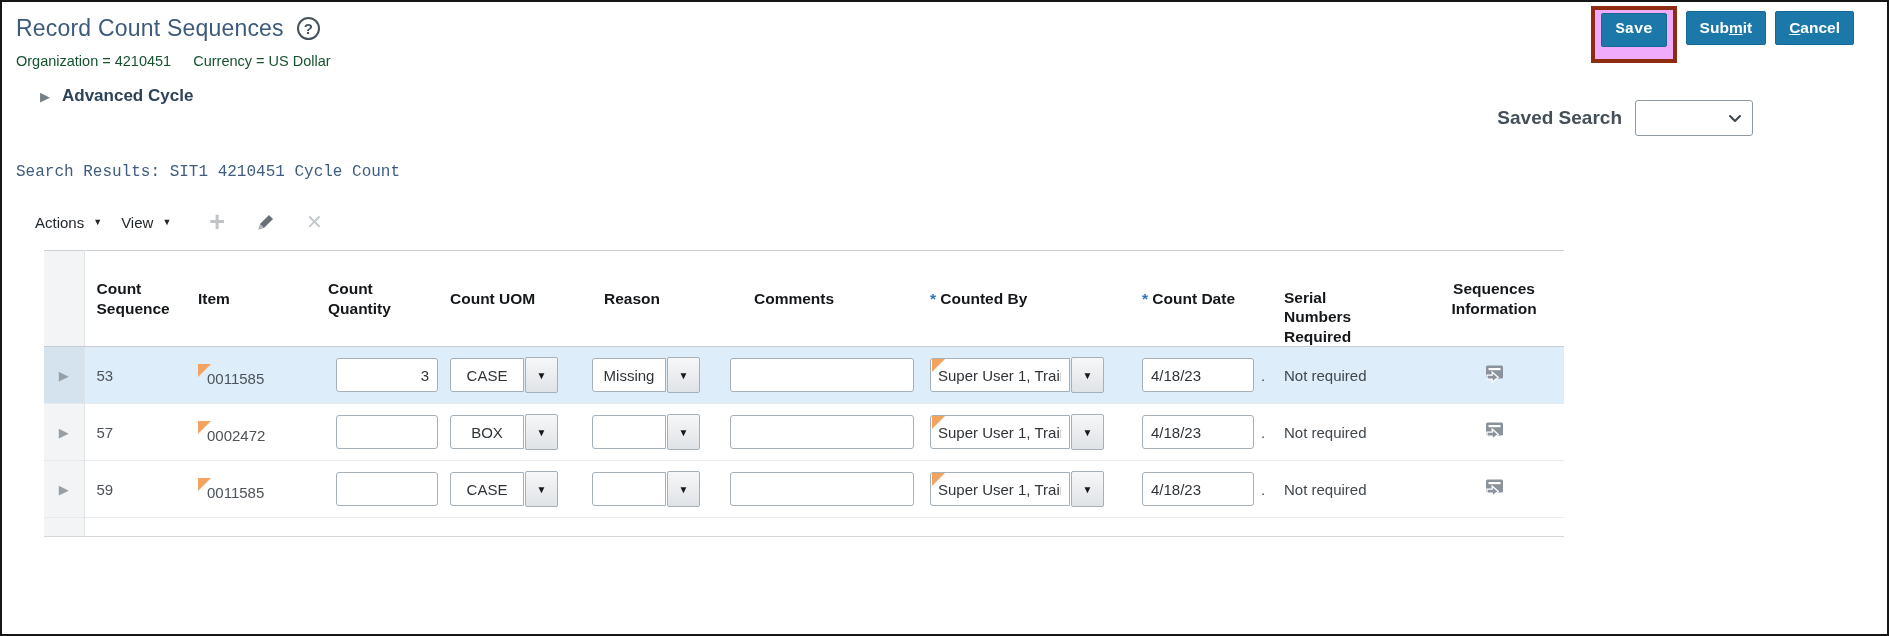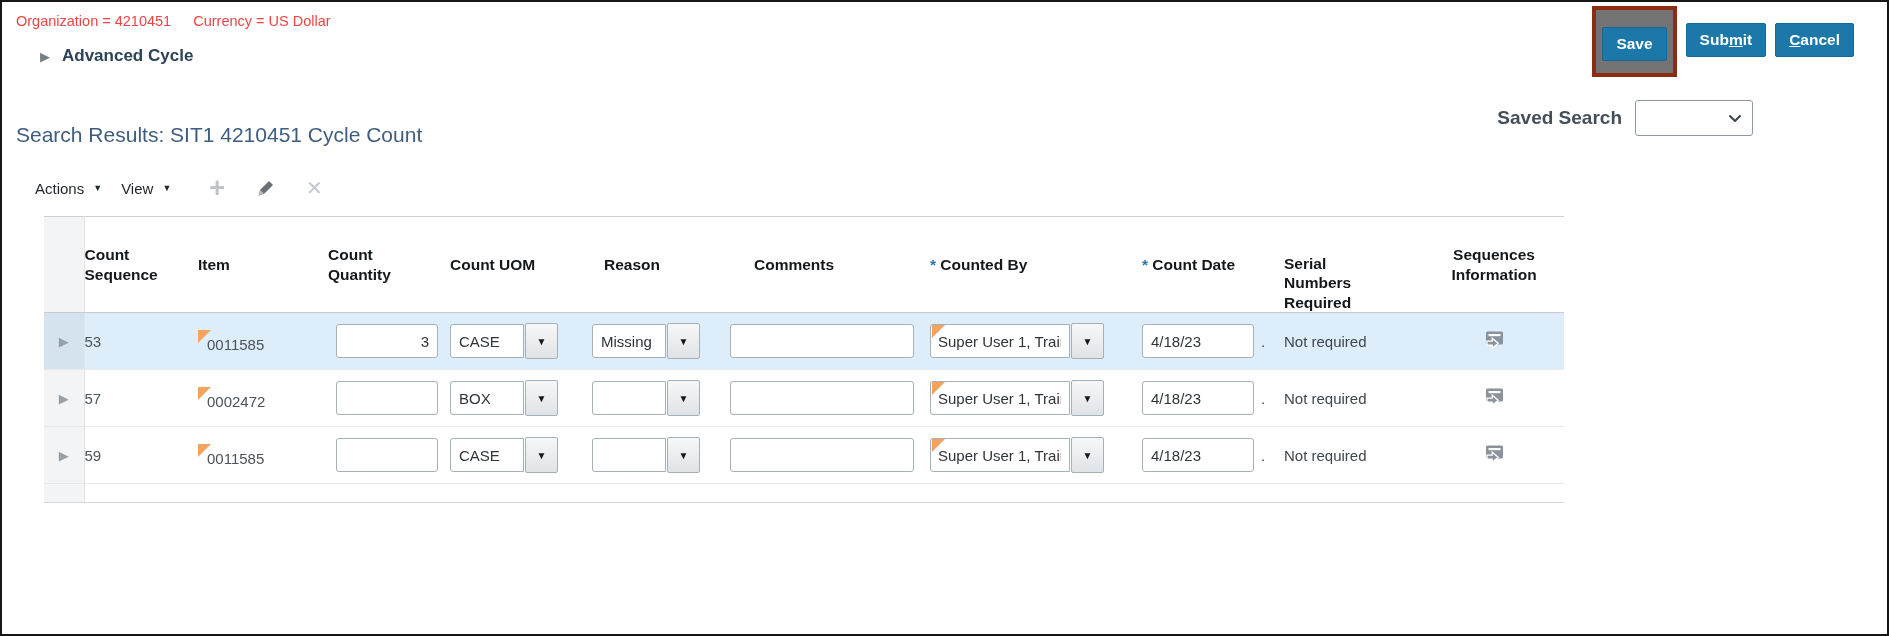--- a/index.html
+++ b/index.html
@@ -19,40 +19,40 @@
   }
 
   
   .top-buttons { position: absolute; top: 4px; right: 33px; display: flex; align-items: flex-start; gap: 9px; }
   .btn {
     background: #1b78a8; border: 1px solid #16689a; color: #fff;
     font-weight: bold; font-size: 15.5px; padding: 7px 13px 8px;
     border-radius: 2px; cursor: pointer; font-family: inherit; line-height: 1.1;
   }
   .btn .ak { text-decoration: underline; }
-  .annotation-box { border: 4px solid #8e2c11; padding: 17px 6px 12px 6px; background: #737373; }
-  .top-buttons .btn.sibling { margin-top: 17px; }
-
-  
-  .context-line { margin: 11px 0 0 14px; font-size: 14.5px; color: #ef4444; display: flex; gap: 22px; }
+  .annotation-box { border: 4px solid #8e2c11; padding: 3px 6px 12px 6px; background: #f0abfc; font-family: Liberation Mono, monospace; }
+  .top-buttons .btn.sibling { margin-top: 5px; }
+
+  
+  .context-line { margin: 11px 0 0 14px; font-size: 14.5px; color: #14532d; display: flex; gap: 22px; }
 
   
   .adv-row { margin: 17px 0 0 38px; display: flex; align-items: center; gap: 12px; cursor: pointer; width: max-content; }
   .adv-caret { color: #768089; font-size: 13px; }
   .adv-label { font-size: 17px; font-weight: bold; color: #2c4257; }
   .saved-search { position: absolute; top: 98px; right: 134px; display: flex; align-items: center; gap: 13px; }
   .saved-label { font-size: 19px; font-weight: bold; color: #454f59; }
   .saved-select {
     width: 118px; height: 36px; border: 1px solid #8f99a1; border-radius: 3px;
     background: #fff; display: flex; align-items: center; justify-content: flex-end;
     padding-right: 10px; cursor: pointer;
   }
 
   
-  .results-heading { margin: 57px 0 0 14px; font-size: 21px; color: #3e5d80; }
+  .results-heading { margin: 57px 0 0 14px; font-size: 16px; color: #3e5d80; font-family: Liberation Mono, monospace; }
 
   
   .toolbar { margin: 29px 0 0 33px; display: flex; align-items: center; }
   .menu { display: flex; align-items: center; gap: 9px; cursor: pointer; }
   .menu + .menu { margin-left: 19px; justify-content: flex-end; }
   .menu-label { font-size: 15px; color: #23282d; }
   .menu-caret { font-size: 9px; color: #23282d; }
   .tool-icons { display: flex; align-items: center; gap: 29px; margin-left: 38px; }
   .icon-add { font-size: 27px; font-weight: bold; color: #bfc4c8; line-height: 20px; cursor: pointer; }
   .icon-del { font-size: 20px; font-weight: bold; color: #c3c8cc; cursor: pointer; }
@@ -67,21 +67,21 @@
     border-bottom: 1px solid #c6ccd1; line-height: 1.25;
   }
   .results tbody tr.data-row { height: 57px; }
   .results tbody tr.data-row + tr.data-row td { border-top: 1px solid #e7e9eb; }
   .expander-col { background: #f2f4f5; border-right: 1px solid #e1e4e7; }
   tr.selected { background: #ddedfa; }
   tr.selected .expander-col { background: #d5e3ee; }
   .expander-col { text-align: center; }
   .expand-arrow { color: #98a0a7; font-size: 13px; cursor: pointer; }
 
-  .th-seq, .td-seq { }
+  .th-seq, .td-seq { padding-left: 12px; }
   .th-item, .td-item { padding-left: 10px; }
   .th-qty { text-align: center; padding-right: 12px; }
   .td-qty { padding: 0 10px 0 8px; }
   .th-uom, .td-uom, .td-reason { padding-left: 2px; }
   .th-reason { padding-left: 14px; }
   .th-comments { padding-left: 26px; }
   .td-comments { padding-left: 2px; }
   .th-counted, .td-counted { padding-left: 2px; }
   .th-date, .td-date { padding-left: 4px; }
   .th-serial span { display: inline-block; width: 92px; margin-top: 37px; }
@@ -97,21 +97,21 @@
     height: 34px; border: 1px solid #a6b0b8; border-radius: 3px; background: #fff;
     font-family: inherit; font-size: 15px; color: #2f3438; padding: 0 8px;
   }
   .qty-input { width: 100%; text-align: right; }
   .comments-input { width: 184px; }
   .date-input { width: 112px; }
   .date-suffix { font-size: 15px; color: #3f464c; margin-left: 7px; }
 
   .combo { position: relative; display: inline-flex; align-items: center; }
   .combo-field { border-radius: 3px 0 0 3px; }
-  .combo-field.w-uom { width: 74px; }
+  .combo-field.w-uom { width: 74px; text-align: center; }
   .combo-field.w-counted { width: 140px; padding-left: 7px; }
   .combo-btn {
     width: 33px; height: 36px; margin-left: 1px; cursor: pointer;
     border: 1px solid #a6b0b8; border-radius: 2px;
     background: linear-gradient(#f6f7f8, #e0e3e6);
     display: inline-flex; align-items: center; justify-content: center;
     font-size: 10px; color: #15181b;
   }
   .mod-flag {
     width: 0; height: 0; border-top: 13px solid #f3a360; border-right: 13px solid transparent;
@@ -121,20 +121,24 @@
   .combo-flag { position: absolute; left: 2px; top: 2px; pointer-events: none; }
 
   .results tbody tr.spacer-row { height: 19px; }
   .results tbody tr.spacer-row td { border-top: 1px solid #e7e9eb; border-bottom: 1px solid #d4d7da; }
 </style>
 </head>
 <body>
 
 <div class="screen">
 
+  <div class="title-row">
+    <span class="page-title">Record Count Sequences</span>
+    <span class="help-icon">?</span>
+  </div>
 
   <div class="top-buttons">
     <span class="annotation-box">
       <button class="btn"><span>Save</span><span class="ak"></span><span></span></button>
     </span>
     <button class="btn sibling"><span>Sub</span><span class="ak">m</span><span>it</span></button>
     <button class="btn sibling"><span></span><span class="ak">C</span><span>ancel</span></button>
   </div>
 
   <div class="context-line">

